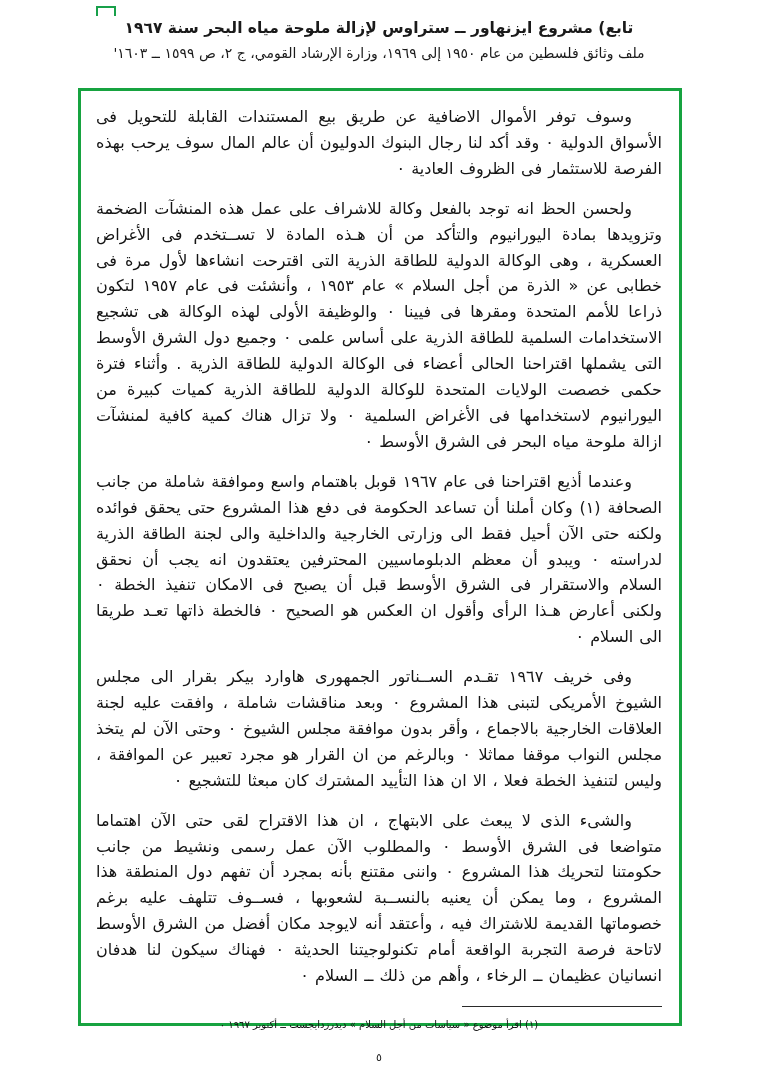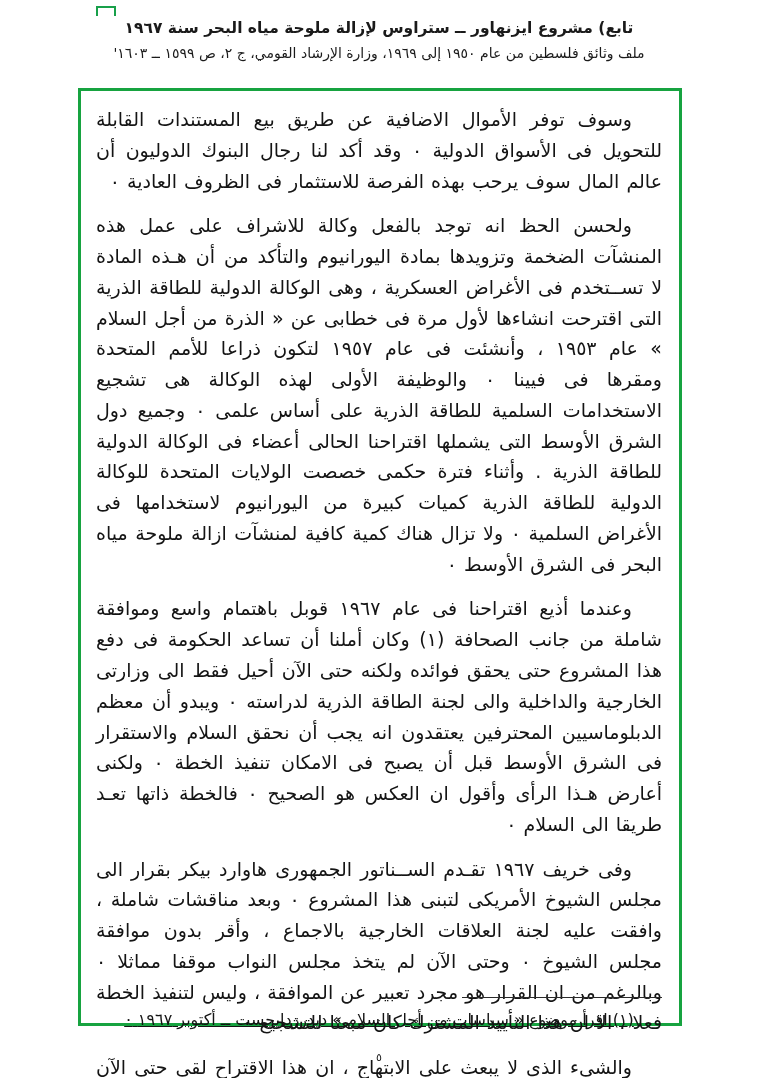--- a/index.html
+++ b/index.html
@@ -79,21 +79,21 @@
     width: 566px;
     height: 906px;
     box-sizing: border-box;
     direction: rtl;
     text-align: justify;
     text-align-last: right;
   }
 
   p.para {
     margin: 0 0 14px 0;
-    font-size: 19px;
+    font-size: 16px;
     line-height: 1.62;
     color: #141414;
     text-indent: 30px;
     word-spacing: 1px;
     direction: rtl;
     text-align: justify;
   }
 
   .footnote-wrap {
     position: absolute;
@@ -102,26 +102,25 @@
     width: 566px;
     direction: rtl;
   }
   .footnote-rule {
     width: 200px;
     height: 0;
     border-top: 1px solid #2a2a2a;
     margin: 0 0 10px auto;
   }
   .footnote-text {
-    font-size: 16px;
+    font-size: 10px;
     line-height: 1.5;
     color: #141414;
     text-align: center;
     direction: rtl;
-    text-decoration: underline;
   }
 
   .page-number {
     position: absolute;
     bottom: 14px;
     left: 0;
     right: 0;
     text-align: center;
     font-size: 11px;
     color: #141414;

